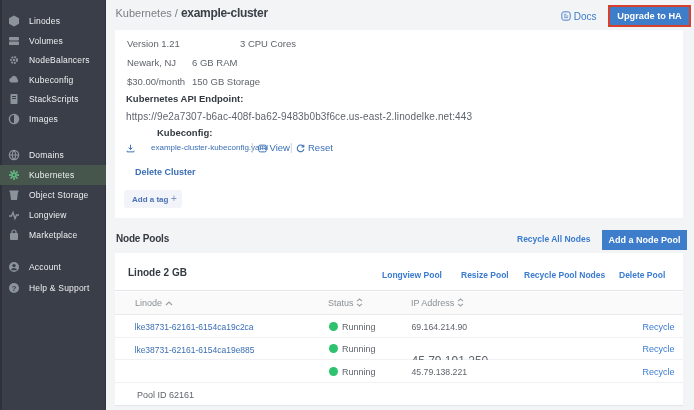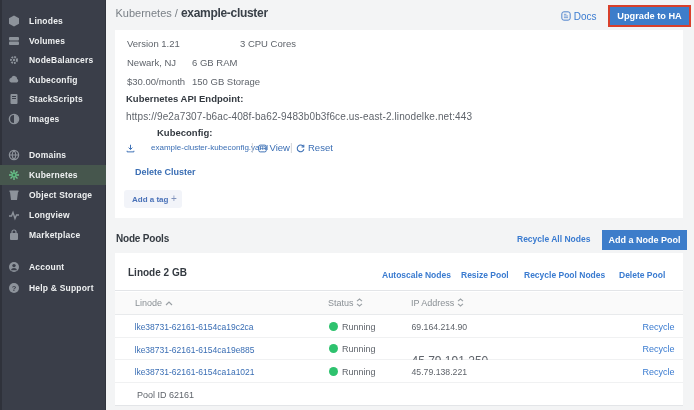--- a/index.html
+++ b/index.html
@@ -2,21 +2,21 @@
 <html><head>
 <meta charset="utf-8">
 <style>
 * { margin:0; padding:0; box-sizing:border-box; }
 html,body { width:694px; height:410px; font-family:"Liberation Sans",sans-serif; background:#f3f4f5; overflow:hidden; position:relative; }
 .abs { position:absolute; }
 
 #sidebar { position:absolute; left:0; top:0; width:106px; height:410px; background:#3a3e49; border-left:2px solid #2f323b; border-right:1px solid #31343d; }
 .nav { position:absolute; left:0; width:106px; height:20px; }
 .nav .ic { position:absolute; left:8px; top:4px; width:12px; height:12px; }
-.nav .tx { position:absolute; left:29px; top:5px; color:#eef0f1; font-size:8.5px; font-weight:bold; white-space:nowrap; letter-spacing:0.2px; }
+.nav .tx { position:absolute; left:29px; top:5px; color:#eef0f1; font-size:8.5px; font-weight:normal; white-space:nowrap; letter-spacing:0.2px; }
 #k8srow { position:absolute; left:0; top:165px; width:106px; height:20px; background:#46564d; }
 
 #title { position:absolute; left:115.5px; top:6px; font-size:11px; color:#7a8087; }
 #title b { color:#394048; font-size:12px; letter-spacing:-0.3px; }
 #docs { position:absolute; left:561px; top:11px; font-size:10px; color:#3a7bd0; }
 #upbtn { position:absolute; left:608px; top:5px; width:83px; height:22px; border:2px solid #d8402c; background:#3d7dca; }
 #upbtn span { position:absolute; left:0; top:4px; width:79px; text-align:center; color:#fff; font-size:9.2px; font-weight:bold; }
 
 #card1 { position:absolute; left:115px; top:30px; width:568px; height:188px; background:#fff; }
 .g { color:#5f646b; font-size:9.5px; }
@@ -185,21 +185,21 @@
     <span class="p">+</span>
   </div>
 
 <div id="nodepools">Node Pools</div>
 <div id="recycleall">Recycle All Nodes</div>
 <div id="addpool">Add a Node Pool</div>
 
 <div id="card2">
   <div class="hdr"></div>
   <div id="lin2gb">Linode 2 GB</div>
-  <span class="poollink" style="left:267px;">Autoscale Nodes</span>
+  <span class="poollink" style="left:267px;">Longview Pool</span>
   <span class="poollink" style="left:346px;">Resize Pool</span>
   <span class="poollink" style="left:409px;">Recycle Pool Nodes</span>
   <span class="poollink" style="left:504px;">Delete Pool</span>
   <div id="thead">
     <span class="th" style="left:20px;">Linode <svg class="sort" width="8" height="7" viewBox="0 0 8 7">
           <path d="M1 5 L4 2 L7 5" fill="none" stroke="#9aa0a5" stroke-width="1.2"></path>
         </svg></span>
     <span class="th" style="left:213px;">Status <svg class="sort" width="7" height="9" viewBox="0 0 7 9">
           <path d="M1 3.2 L3.5 1 L6 3.2 M1 5.8 L3.5 8 L6 5.8" fill="none" stroke="#9aa0a5" stroke-width="1.1"></path>
         </svg></span>
@@ -215,21 +215,20 @@
     <span class="cell" style="left:527.5px; color:#3a7bd0;">Recycle</span>
   </div>
   <div class="trow" style="top:85px; height:22px;">
     <span class="cell blue" style="left:19.5px; font-size:8.5px;">lke38731-62161-6154ca19e885</span>
     <span class="dot" style="left:213.5px; top:6px;"></span>
     <span class="cell g" style="left:227px; top:6px;">Running</span>
     <span class="cell g" style="left:296.5px; font-size:12px; top:16px;">45.79.191.250</span>
     <span class="cell" style="left:527.5px; color:#3a7bd0; top:6px;">Recycle</span>
   </div>
   <div class="trow" style="top:107px;">
-    <span class="cell blue" style="left:19.5px; font-size:8.5px;">lke38731-62161-6154ca1a1021</span>
     <span class="dot" style="left:213.5px; top:7px;"></span>
     <span class="cell g" style="left:227px;">Running</span>
     <span class="cell g" style="left:296.5px; font-size:8.7px;">45.79.138.221</span>
     <span class="cell" style="left:527.5px; color:#3a7bd0;">Recycle</span>
   </div>
   <div class="trow" style="top:130px; border-bottom:1px solid #e3e5e8;">
     <span class="cell g" style="left:22px;">Pool ID 62161</span>
   </div>
 </div>
 

